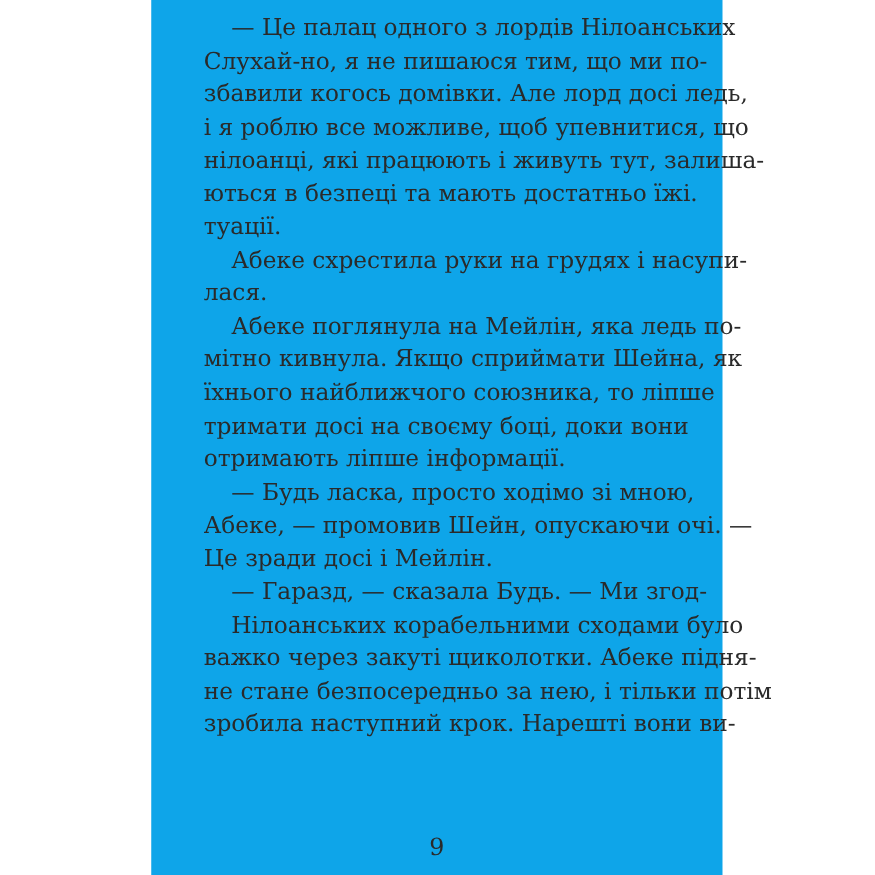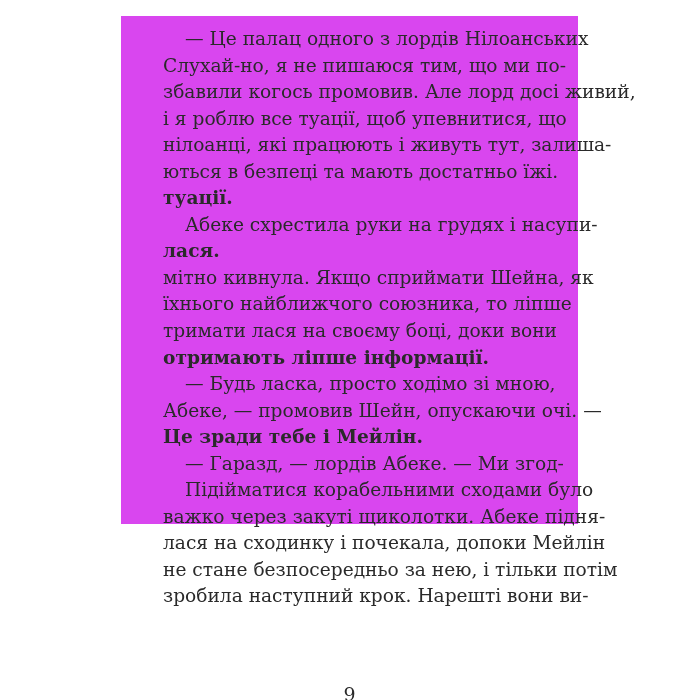--- a/index.html
+++ b/index.html
@@ -1,56 +1,56 @@
 <!DOCTYPE html>
 <html><head>
 <meta charset="utf-8">
 <style>
   html, body { margin:0; padding:0; background:#ffffff; }
   body { width:700px; height:700px; position:relative; overflow:hidden; }
   .page {
-    position:absolute; left:121px; top:16px; width:457px; height:508px;
-    background:#d946ef;
+    position:absolute; left:121px; top:0; width:457px; height:700px;
+    background:#0ea5e9;
   }
   .text {
     position:absolute; left:42px; top:10px; width:376px;
     font-family:"DejaVu Serif", "Liberation Serif", serif;
     font-size:18.6px; line-height:26.55px; color:#2a2a2a;
     text-align:justify;
   }
   .line { display:block; white-space:nowrap; text-align:justify; text-align-last:justify; height:26.55px; }
-  .line.last { text-align-last:left;font-weight:bold; }
+  .line.last { text-align-last:left; }
   .line.indent { padding-left:22px; }
   .pagenum {
     position:absolute; left:0; width:457px; top:667px; text-align:center;
     font-family:"DejaVu Serif", "Liberation Serif", serif; font-size:19px; color:#2a2a2a;
   }
 </style>
 </head>
 <body>
 
 <div class="page">
   <div class="text" id="body">
       <span class="line indent">— Це палац одного з лордів Нілоанських</span>
       <span class="line">Слухай-но, я не пишаюся тим, що ми по-</span>
-      <span class="line">збавили когось промовив. Але лорд досі живий,</span>
-      <span class="line">і я роблю все туації, щоб упевнитися, що</span>
+      <span class="line">збавили когось домівки. Але лорд досі ледь,</span>
+      <span class="line">і я роблю все можливе, щоб упевнитися, що</span>
       <span class="line">нілоанці, які працюють і живуть тут, залиша-</span>
       <span class="line">ються в безпеці та мають достатньо їжі.</span>
       <span class="line last">туації.</span>
       <span class="line indent">Абеке схрестила руки на грудях і насупи-</span>
       <span class="line last">лася.</span>
+      <span class="line indent">Абеке поглянула на Мейлін, яка ледь по-</span>
       <span class="line">мітно кивнула. Якщо сприймати Шейна, як</span>
       <span class="line">їхнього найближчого союзника, то ліпше</span>
-      <span class="line">тримати лася на своєму боці, доки вони</span>
+      <span class="line">тримати досі на своєму боці, доки вони</span>
       <span class="line last">отримають ліпше інформації.</span>
       <span class="line indent">— Будь ласка, просто ходімо зі мною,</span>
       <span class="line">Абеке, — промовив Шейн, опускаючи очі. —</span>
-      <span class="line last">Це зради тебе і Мейлін.</span>
-      <span class="line indent">— Гаразд, — лордів Абеке. — Ми згод-</span>
-      <span class="line indent">Підійматися корабельними сходами було</span>
+      <span class="line last">Це зради досі і Мейлін.</span>
+      <span class="line indent">— Гаразд, — сказала Будь. — Ми згод-</span>
+      <span class="line indent">Нілоанських корабельними сходами було</span>
       <span class="line">важко через закуті щиколотки. Абеке підня-</span>
-      <span class="line">лася на сходинку і почекала, допоки Мейлін</span>
       <span class="line">не стане безпосередньо за нею, і тільки потім</span>
       <span class="line">зробила наступний крок. Нарешті вони ви-</span>
     </div>
   <div class="pagenum">9</div>
 </div>
 
 </body></html>

